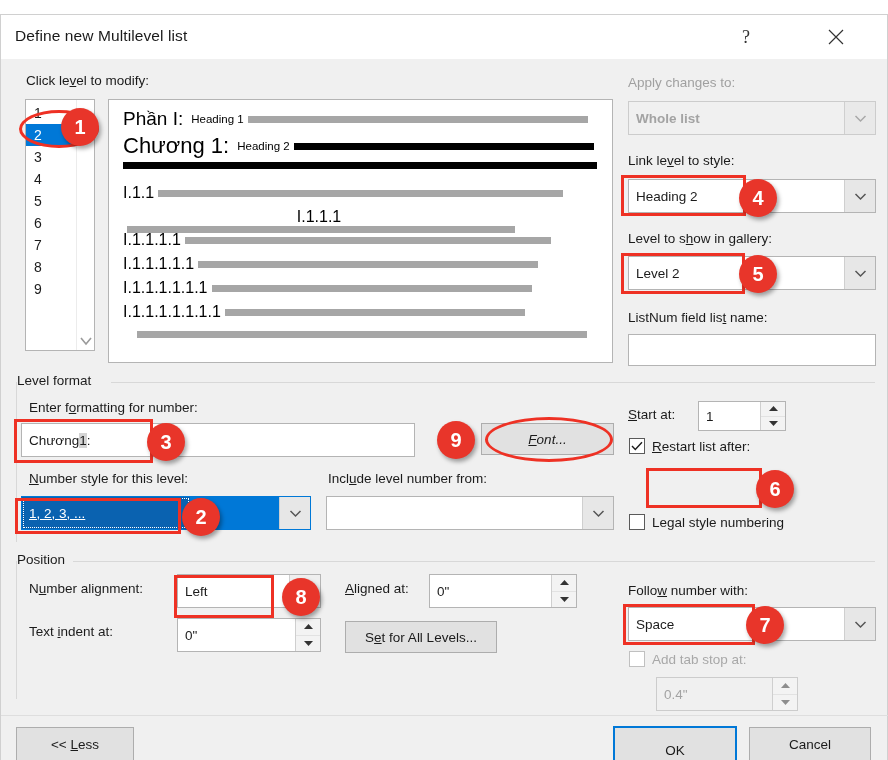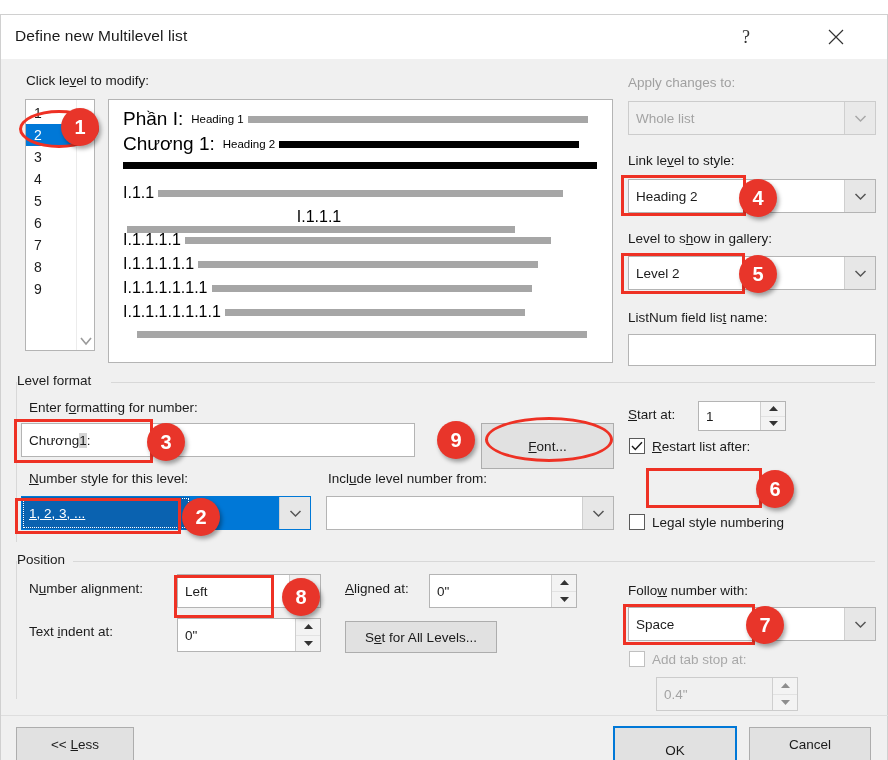--- a/index.html
+++ b/index.html
@@ -342,21 +342,21 @@
 
   <div class="preview">
 
     <div class="pv-row" style="left:14px; top:8px;">
       <span class="pv-num" style="font-size:19px;">Phần I:</span>
       <span class="pv-style">Heading 1</span>
       <span class="pv-bar" style="width:340px;"></span>
     </div>
 
     <div class="pv-row" style="left:14px; top:33px;">
-      <span class="pv-num" style="font-size:19px;">Chương 1:</span>
+      <span class="pv-num" style="font-size:22px;">Chương 1:</span>
       <span class="pv-style">Heading 2</span>
       <span class="pv-bar black" style="width:300px;"></span>
     </div>
 
     <div class="pv-row" style="left:14px; top:62px;">
       <span class="pv-bar black" style="width:474px; margin-left:0;"></span>
     </div>
 
     <div class="pv-row" style="left:14px; top:84px;">
       <span class="pv-num" style="font-size:16px;">I.1.1</span>
@@ -388,21 +388,21 @@
       <span class="pv-bar" style="width:300px;"></span>
     </div>
 
     <div class="pv-row" style="left:28px; top:231px;">
       <span class="pv-bar" style="width:450px; margin-left:0;"></span>
     </div>
 
   </div>
 
   <div class="lbl dim" style="left:627px; top:60px;">Apply changes to:</div>
-  <div class="combo disabled" style="left:627px; top:86px; width:248px; height:34px;">
+  <div class="combo disabled" style="left:627px; top:86px; width:248px; height:34px;font-weight:bold;">
     <div class="txt">Whole list</div>
     <div class="arrow">
       <svg class="chev" width="13" height="9" viewBox="0 0 13 9">
           <path d="M1.5 2 L6.5 7 L11.5 2" stroke="#a8a8a8" stroke-width="1.5" fill="none"></path>
         </svg>
     </div>
   </div>
 
   <div class="lbl" style="left:627px; top:138px;">
     Link le<span class="u">v</span>el to style:
@@ -439,21 +439,21 @@
 
   <div class="lbl" style="left:28px; top:385px;">
     Enter f<span class="u">o</span>rmatting for number:
   </div>
   <div class="field" style="left:20px; top:408px; width:394px; height:34px;">
     <span>Chương </span>
       <span style="background:#d4d4d4;">1</span>
       <span>:</span>
   </div>
 
-  <div class="btn" style="left:480px; top:408px; width:133px; height:46px;">
+  <div class="btn" style="left:480px; top:408px; width:133px; height:32px;font-style:italic;">
     <span><span class="u">F</span>ont...</span>
   </div>
 
   <div class="lbl" style="left:28px; top:456px;">
     <span class="u">N</span>umber style for this level:
   </div>
   <div class="combo sel-blue" style="left:20px; top:481px; width:290px; height:34px;">
     <div class="txt" style="padding-left:0;">
       <div class="inner-sel">1, 2, 3, ...</div>
     </div>

